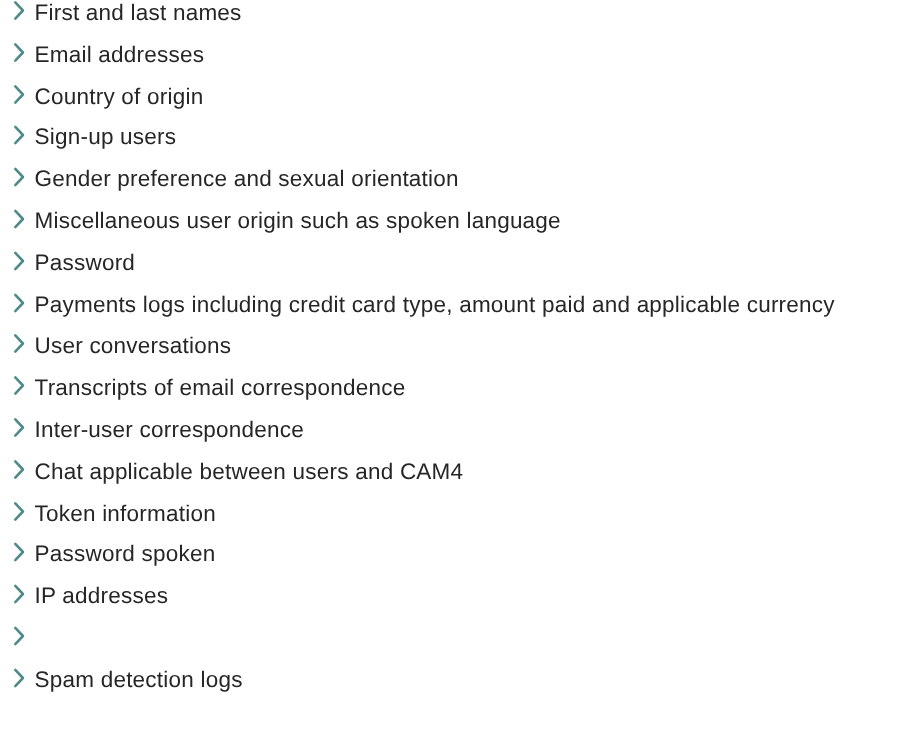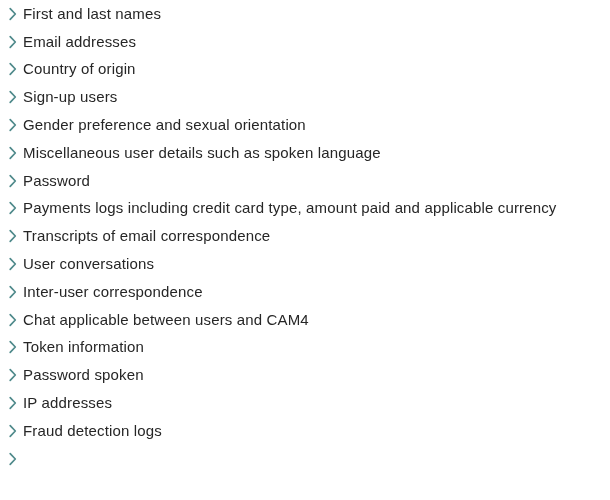--- a/index.html
+++ b/index.html
@@ -18,21 +18,21 @@
   .data-list {
     list-style: none;
     margin: 0;
     padding: 0;
     width: 610px;
   }
   .data-list-item {
     position: relative;
     height: 27.8px;
     display: flex;
-    align-items: center;
+    align-items: flex-start;
     padding-left: 8px;
     box-sizing: border-box;
   }
   .chevron-marker {
     flex: 0 0 auto;
     width: 10px;
     height: 14px;
     margin-right: 5px;
     display: block;
     line-height: 0;
@@ -94,21 +94,21 @@
       </svg>
     </span>
     <span class="item-label">Gender preference and sexual orientation</span>
   </li>
     <li class="data-list-item">
     <span class="chevron-marker">
       <svg viewBox="0 0 10 14" xmlns="http://www.w3.org/2000/svg" aria-hidden="true">
         <path d="M2.2 1.6 L7.3 7 L2.2 12.4" fill="none" stroke="#4f8a8b" stroke-width="1.7" stroke-linecap="round" stroke-linejoin="round"></path>
       </svg>
     </span>
-    <span class="item-label">Miscellaneous user details such as spoken language</span>
+    <span class="item-label">Miscellaneous user origin such as spoken language</span>
   </li>
     <li class="data-list-item">
     <span class="chevron-marker">
       <svg viewBox="0 0 10 14" xmlns="http://www.w3.org/2000/svg" aria-hidden="true">
         <path d="M2.2 1.6 L7.3 7 L2.2 12.4" fill="none" stroke="#4f8a8b" stroke-width="1.7" stroke-linecap="round" stroke-linejoin="round"></path>
       </svg>
     </span>
     <span class="item-label">Password</span>
   </li>
     <li class="data-list-item">
@@ -118,29 +118,29 @@
       </svg>
     </span>
     <span class="item-label">Payments logs including credit card type, amount paid and applicable currency</span>
   </li>
     <li class="data-list-item">
     <span class="chevron-marker">
       <svg viewBox="0 0 10 14" xmlns="http://www.w3.org/2000/svg" aria-hidden="true">
         <path d="M2.2 1.6 L7.3 7 L2.2 12.4" fill="none" stroke="#4f8a8b" stroke-width="1.7" stroke-linecap="round" stroke-linejoin="round"></path>
       </svg>
     </span>
-    <span class="item-label">Transcripts of email correspondence</span>
+    <span class="item-label">User conversations</span>
   </li>
     <li class="data-list-item">
     <span class="chevron-marker">
       <svg viewBox="0 0 10 14" xmlns="http://www.w3.org/2000/svg" aria-hidden="true">
         <path d="M2.2 1.6 L7.3 7 L2.2 12.4" fill="none" stroke="#4f8a8b" stroke-width="1.7" stroke-linecap="round" stroke-linejoin="round"></path>
       </svg>
     </span>
-    <span class="item-label">User conversations</span>
+    <span class="item-label">Transcripts of email correspondence</span>
   </li>
     <li class="data-list-item">
     <span class="chevron-marker">
       <svg viewBox="0 0 10 14" xmlns="http://www.w3.org/2000/svg" aria-hidden="true">
         <path d="M2.2 1.6 L7.3 7 L2.2 12.4" fill="none" stroke="#4f8a8b" stroke-width="1.7" stroke-linecap="round" stroke-linejoin="round"></path>
       </svg>
     </span>
     <span class="item-label">Inter-user correspondence</span>
   </li>
     <li class="data-list-item">
@@ -174,22 +174,22 @@
       </svg>
     </span>
     <span class="item-label">IP addresses</span>
   </li>
     <li class="data-list-item">
     <span class="chevron-marker">
       <svg viewBox="0 0 10 14" xmlns="http://www.w3.org/2000/svg" aria-hidden="true">
         <path d="M2.2 1.6 L7.3 7 L2.2 12.4" fill="none" stroke="#4f8a8b" stroke-width="1.7" stroke-linecap="round" stroke-linejoin="round"></path>
       </svg>
     </span>
-    <span class="item-label">Fraud detection logs</span>
   </li>
     <li class="data-list-item">
     <span class="chevron-marker">
       <svg viewBox="0 0 10 14" xmlns="http://www.w3.org/2000/svg" aria-hidden="true">
         <path d="M2.2 1.6 L7.3 7 L2.2 12.4" fill="none" stroke="#4f8a8b" stroke-width="1.7" stroke-linecap="round" stroke-linejoin="round"></path>
       </svg>
     </span>
+    <span class="item-label">Spam detection logs</span>
   </li>
   </ul>
 
 </body></html>

